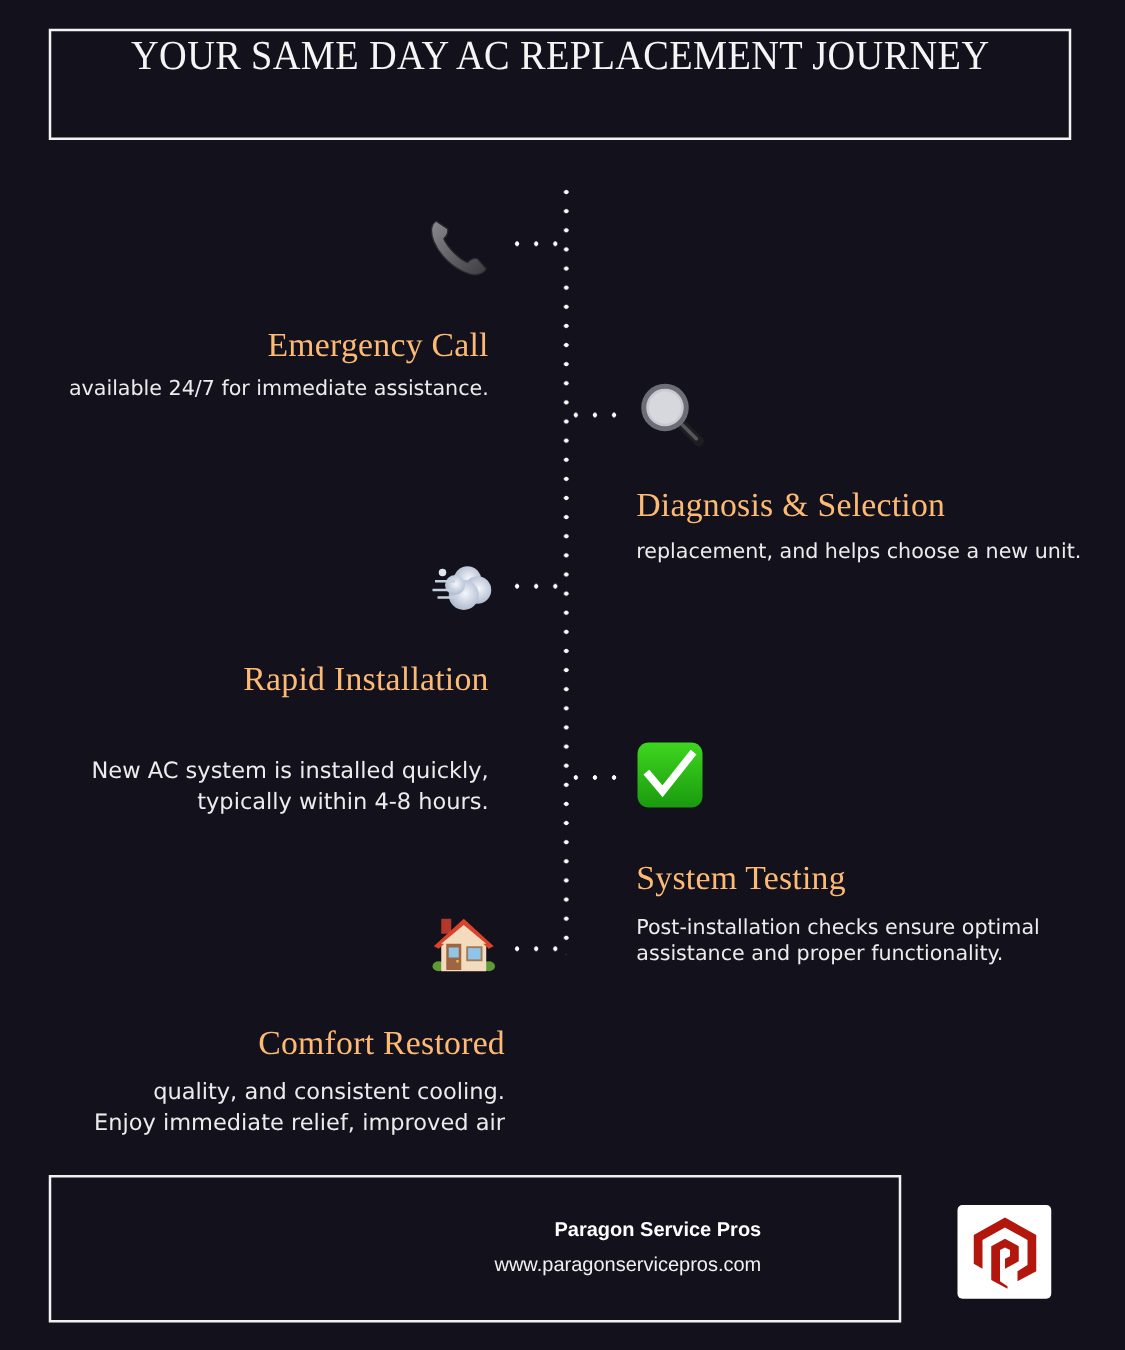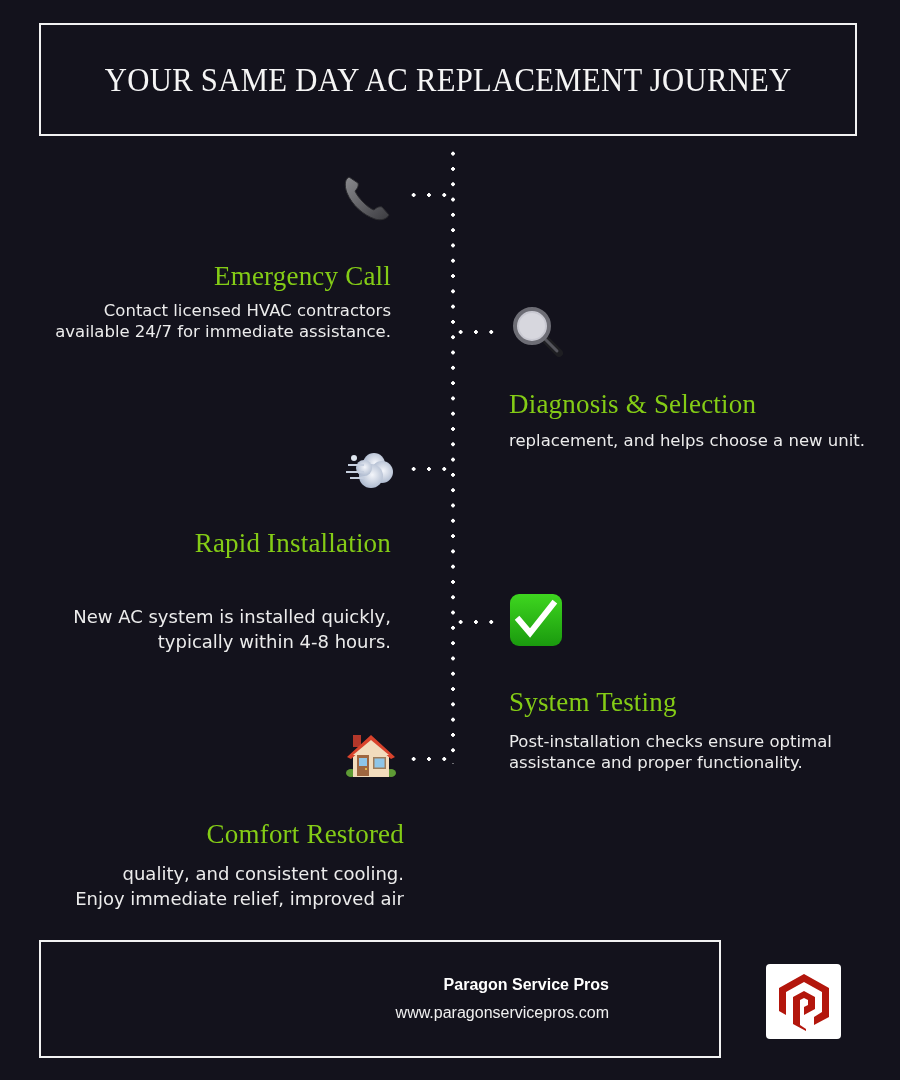--- a/index.html
+++ b/index.html
@@ -13,25 +13,24 @@
     body {
       position: relative;
       color: #ffffff;
       font-family: "DejaVu Sans", sans-serif;
     }
     .title-box {
       position: absolute;
       left: 39px;
       top: 23px;
       width: 818px;
-      height: 113px;
+      height: 89px;
       border: 2px solid #f2f2f2;
       box-sizing: border-box;
       display: flex;
-      align-items: center;
       justify-content: center;
     }
     .title-text {
       font-family: "Liberation Serif", "DejaVu Serif", serif;
       font-size: 33px;
       letter-spacing: 0.3px;
       color: #f5f5f5;
       transform: scaleX(0.93);
       white-space: nowrap;
       margin-top: 2px;
@@ -59,21 +58,21 @@
       width: 54px;
       height: 54px;
       display: flex;
       align-items: center;
       justify-content: center;
     }
     .step-title {
       position: absolute;
       font-family: "Liberation Serif", "DejaVu Serif", serif;
       font-size: 27px;
-      color: #84cc16;
+      color: #fdba74;
       white-space: nowrap;
       letter-spacing: 0.2px;
     }
     .step-desc {
       position: absolute;
       font-family: "DejaVu Sans", sans-serif;
       font-size: 16.5px;
       line-height: 21px;
       color: #ececec;
       white-space: nowrap;
@@ -140,21 +139,20 @@
       <linearGradient id="phg" x1="0" y1="0" x2="1" y2="1">
         <stop offset="0" stop-color="#8a8a8e"></stop>
         <stop offset="1" stop-color="#3b3b40"></stop>
       </linearGradient>
     </defs>
     <path d="M8 6 C4 8 3 14 6 22 C11 34 22 44 34 48 C40 50 46 48 48 44 L41 36 C38 35 35 37 33 39 C27 37 17 27 14 20 C16 18 18 15 17 12 Z" fill="url(#phg)" stroke="#2a2a2e" stroke-width="1"></path>
   </svg>
 </div>
 <div class="step-title right-align" style="right:509px; top:261px;">Emergency Call</div>
 <div class="step-desc right-align" style="right:509px; top:300px;">
-  <div>Contact licensed HVAC contractors</div>
   <div>available 24/7 for immediate assistance.</div>
 </div>
 
 <div class="hline" style="left:453px; top:330px;"></div>
 <div class="icon" style="left:510px; top:304px;">
   <svg width="54" height="54" viewBox="0 0 54 54">
     <line x1="33" y1="33" x2="49" y2="49" stroke="#1e1e22" stroke-width="8" stroke-linecap="round"></line>
     <line x1="33" y1="33" x2="47" y2="47" stroke="#55555c" stroke-width="3" stroke-linecap="round"></line>
     <circle cx="22" cy="22" r="17" fill="#c9c9d2" stroke="#6d6d75" stroke-width="4"></circle>
     <circle cx="22" cy="22" r="13" fill="#d7d7de"></circle>

